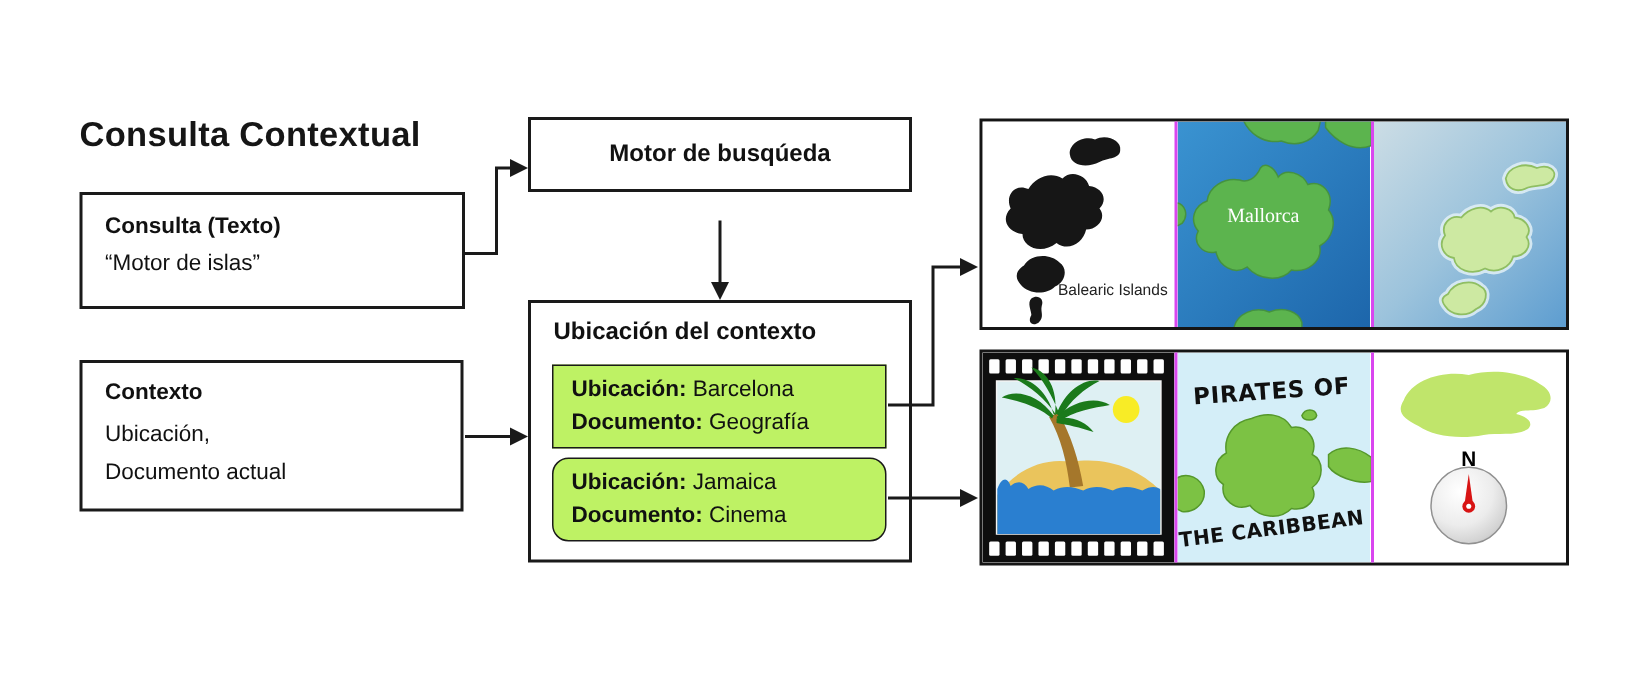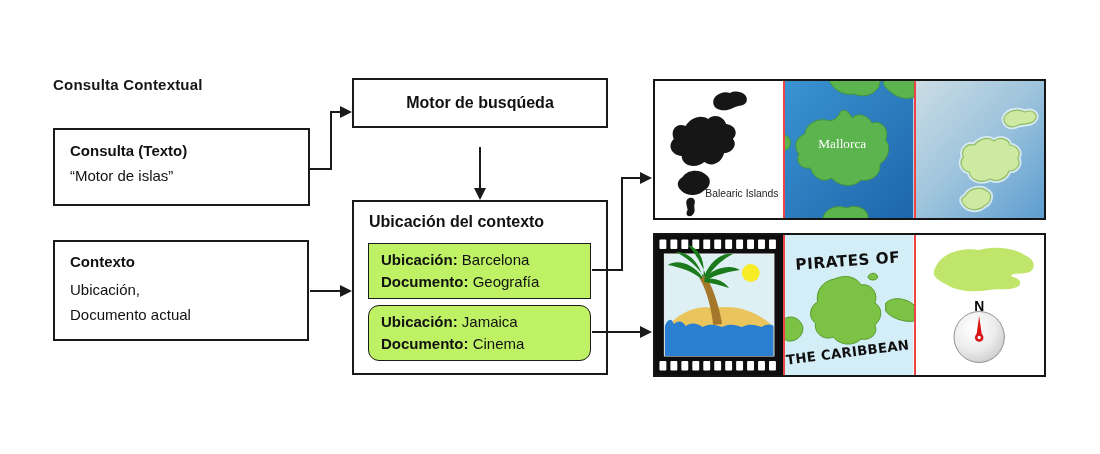--- a/index.html
+++ b/index.html
@@ -1,21 +1,21 @@
 <!DOCTYPE html>
 <html><head>
 <meta charset="utf-8">
 <style>
   html,body{margin:0;padding:0;background:#fff;}
   .stage{
     position:relative;width:1100px;height:454px;background:#ffffff;
     font-family:"Liberation Sans", sans-serif;color:#111;overflow:hidden;
   }
   .title{
-    position:absolute;left:53px;top:76px;font-size:15px;font-weight:bold;
+    position:absolute;left:53px;top:76px;font-size:23px;font-weight:bold;
     letter-spacing:0.2px;color:#161616;
   }
   .fbox{
     position:absolute;box-sizing:border-box;border:2px solid #1a1a1a;background:#fff;
   }
   .fbox .h{font-weight:bold;font-size:15px;}
   .fbox .b{font-size:15px;}
   .box-consulta{left:53px;top:128px;width:257px;height:78px;padding:12px 0 0 15px;}
   .box-consulta .b{margin-top:8px;}
   .box-contexto{left:53px;top:240px;width:256px;height:101px;padding:11px 0 0 15px;}
@@ -32,21 +32,21 @@
   .ib1{top:243px;}
   .ib2{top:305px;border-radius:11px;}
   .arrows{position:absolute;left:0;top:0;width:1100px;height:454px;pointer-events:none;}
   .panel-row{
     position:absolute;box-sizing:border-box;border:2px solid #151515;background:#fff;
     display:flex;
   }
   .row-top{left:653px;top:79px;width:393px;height:141px;}
   .row-bottom{left:653px;top:233px;width:393px;height:144px;}
   .panel-cell{flex:1 1 0;overflow:hidden;position:relative;}
-  .panel-cell + .panel-cell{border-left:2px solid #ef4444;}
+  .panel-cell + .panel-cell{border-left:2px solid #d946ef;}
   .panel-cell svg{display:block;width:100%;height:100%;}
 </style>
 </head>
 <body>
 
 <div class="stage">
 
   <div class="title">Consulta Contextual</div>
 
   <div class="fbox box-consulta">

